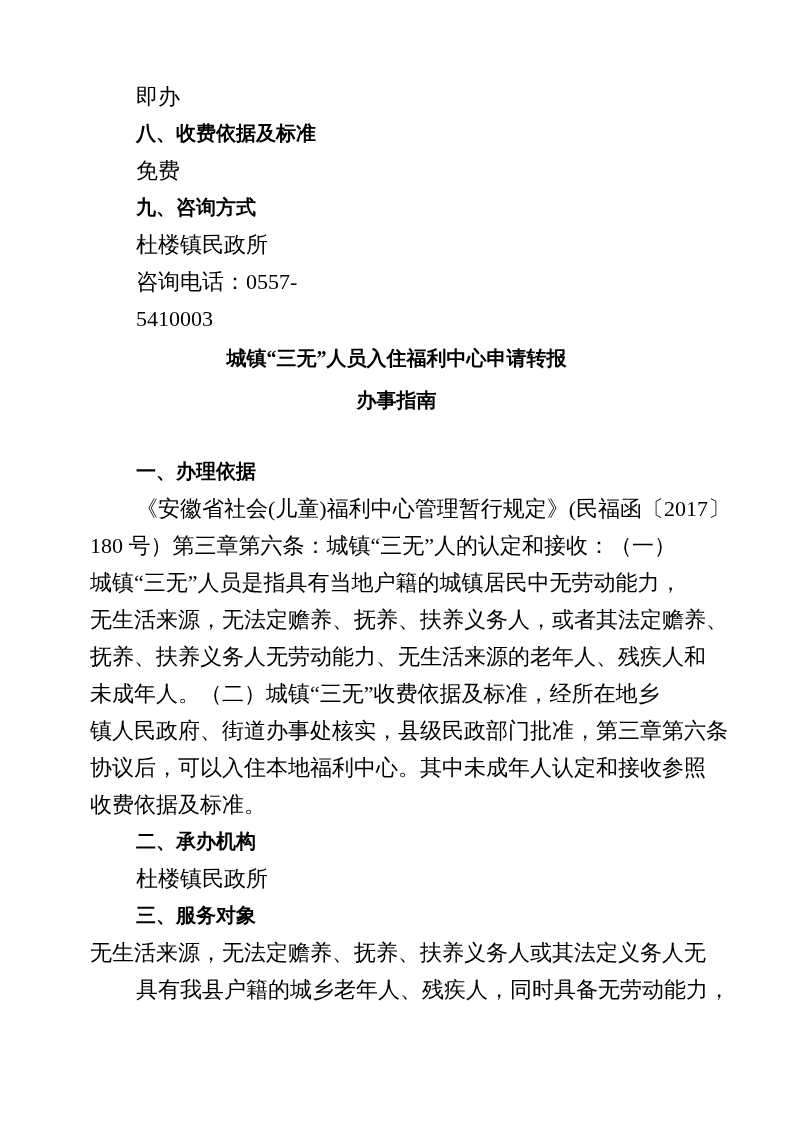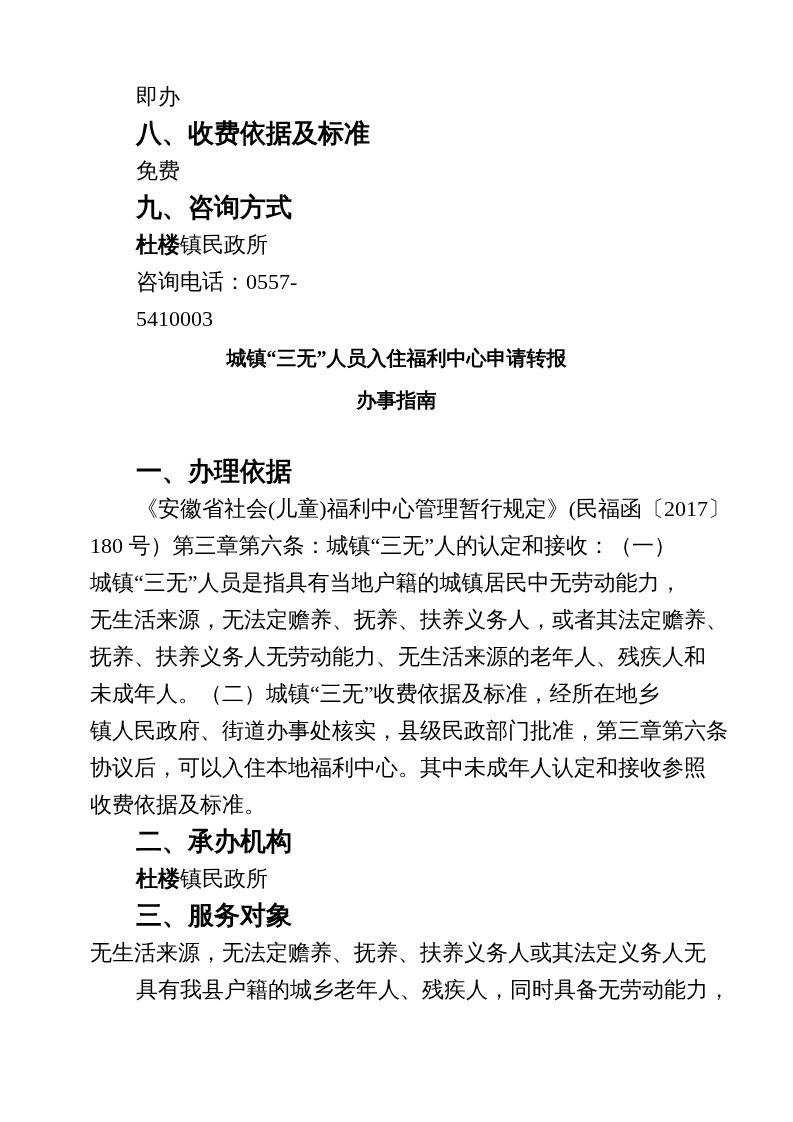--- a/index.html
+++ b/index.html
@@ -21,31 +21,31 @@
   p { margin: 0; }
   .body-line {
     font-size: 22px;
     line-height: 37px;
     height: 37px;
     white-space: nowrap;
     font-family: "Liberation Serif", serif;
     font-weight: normal;
   }
   .heading-line {
-    font-size: 26px;
+    font-size: 20px;
     line-height: 37px;
     height: 37px;
     white-space: nowrap;
     font-family: Liberation Serif, serif;
     font-weight: bold;
   }
   .indent { padding-left: 46px; }
   .office-bold {
     font-family: "Liberation Sans", sans-serif;
-    font-weight: bold;
+    font-weight: normal;
   }
   .doc-title {
     margin: 0;
     text-align: center;
     font-family: "Liberation Serif", serif;
     font-weight: bold;
     font-size: 20px;
     line-height: 42px;
   }
   .title-line { display: block; }

